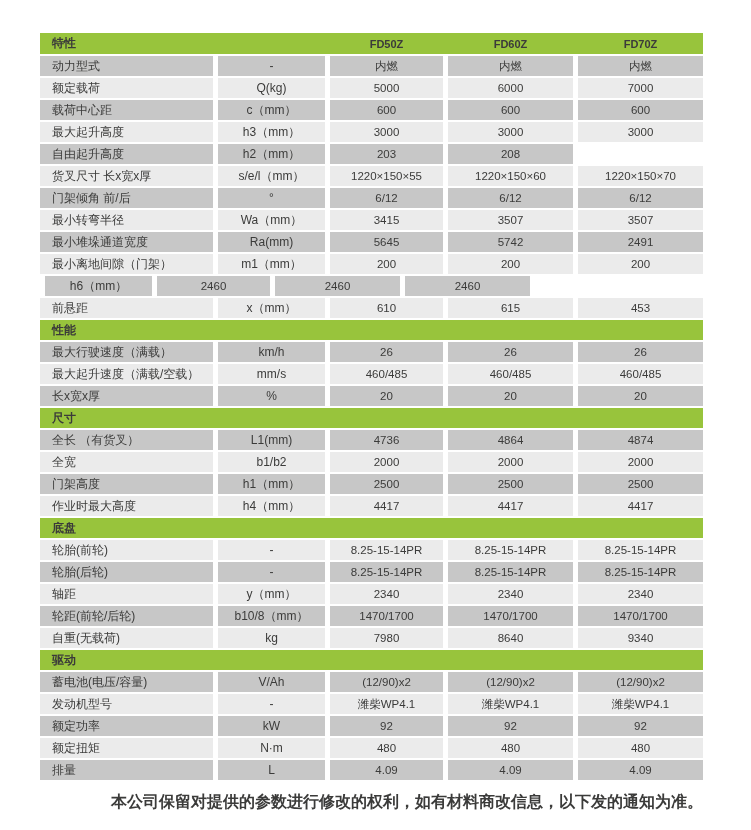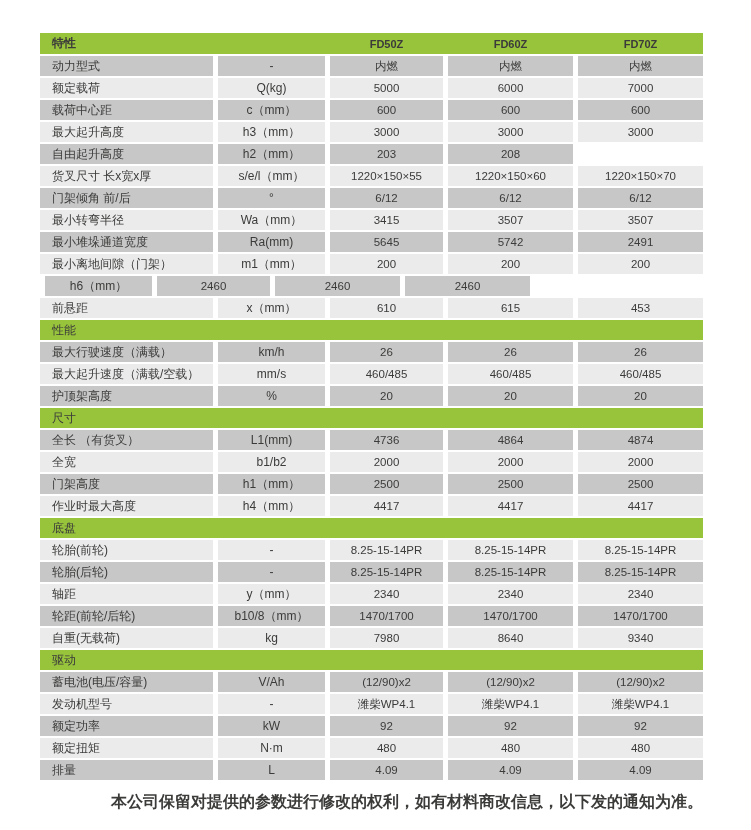--- a/index.html
+++ b/index.html
@@ -34,21 +34,21 @@
     font-size: 12px;
   }
   .section-row {
     width: 663px;
     height: 20px;
     margin-bottom: 2px;
     background: var(--green);
     display: flex;
     align-items: center;
     padding-left: 12px;
-    font-weight: normal;
+    font-weight: bold;
     font-size: 12px;
   }
   .row {
     display: flex;
     height: 20px;
     margin-bottom: 2px;
     font-size: 12px;
   }
   .cell {
     display: flex;
@@ -187,21 +187,21 @@
           <div class="cell c-v3 values-font dark">26</div>
         </div>
         <div class="row">
           <div class="cell c-label light">最大起升速度（满载/空载）</div>
           <div class="cell c-unit light">mm/s</div>
           <div class="cell c-v1 values-font light">460/485</div>
           <div class="cell c-v2 values-font light">460/485</div>
           <div class="cell c-v3 values-font light">460/485</div>
         </div>
         <div class="row">
-          <div class="cell c-label dark">护顶架高度</div>
+          <div class="cell c-label dark">长x宽x厚</div>
           <div class="cell c-unit dark">%</div>
           <div class="cell c-v1 values-font dark">20</div>
           <div class="cell c-v2 values-font dark">20</div>
           <div class="cell c-v3 values-font dark">20</div>
         </div>
         <div class="section-row">尺寸</div>
         <div class="row">
           <div class="cell c-label dark">全长 （有货叉）</div>
           <div class="cell c-unit dark">L1(mm)</div>
           <div class="cell c-v1 values-font dark">4736</div>

